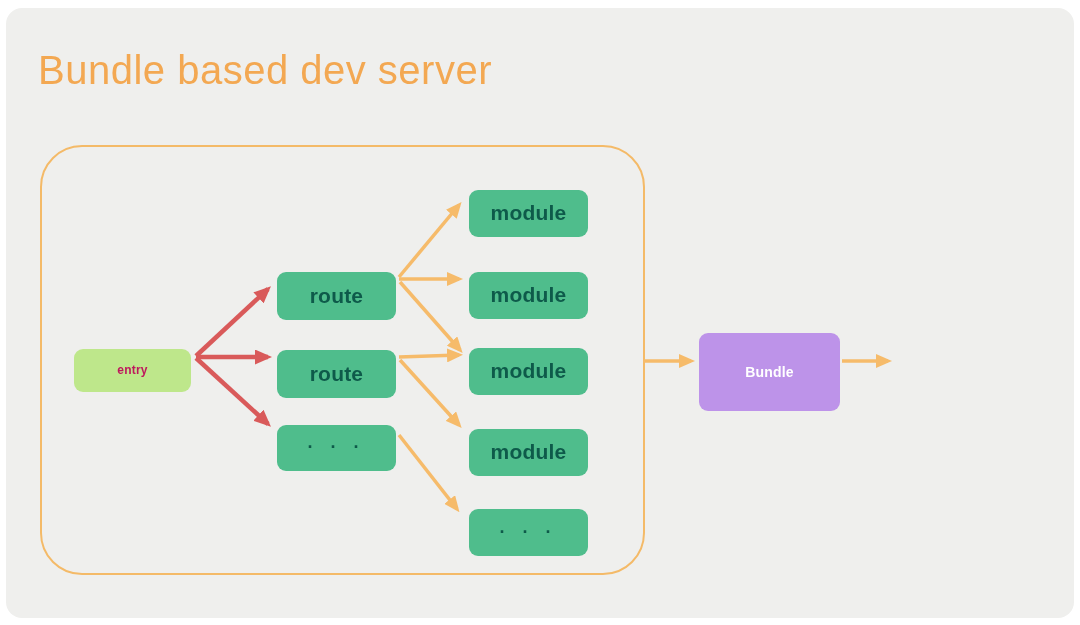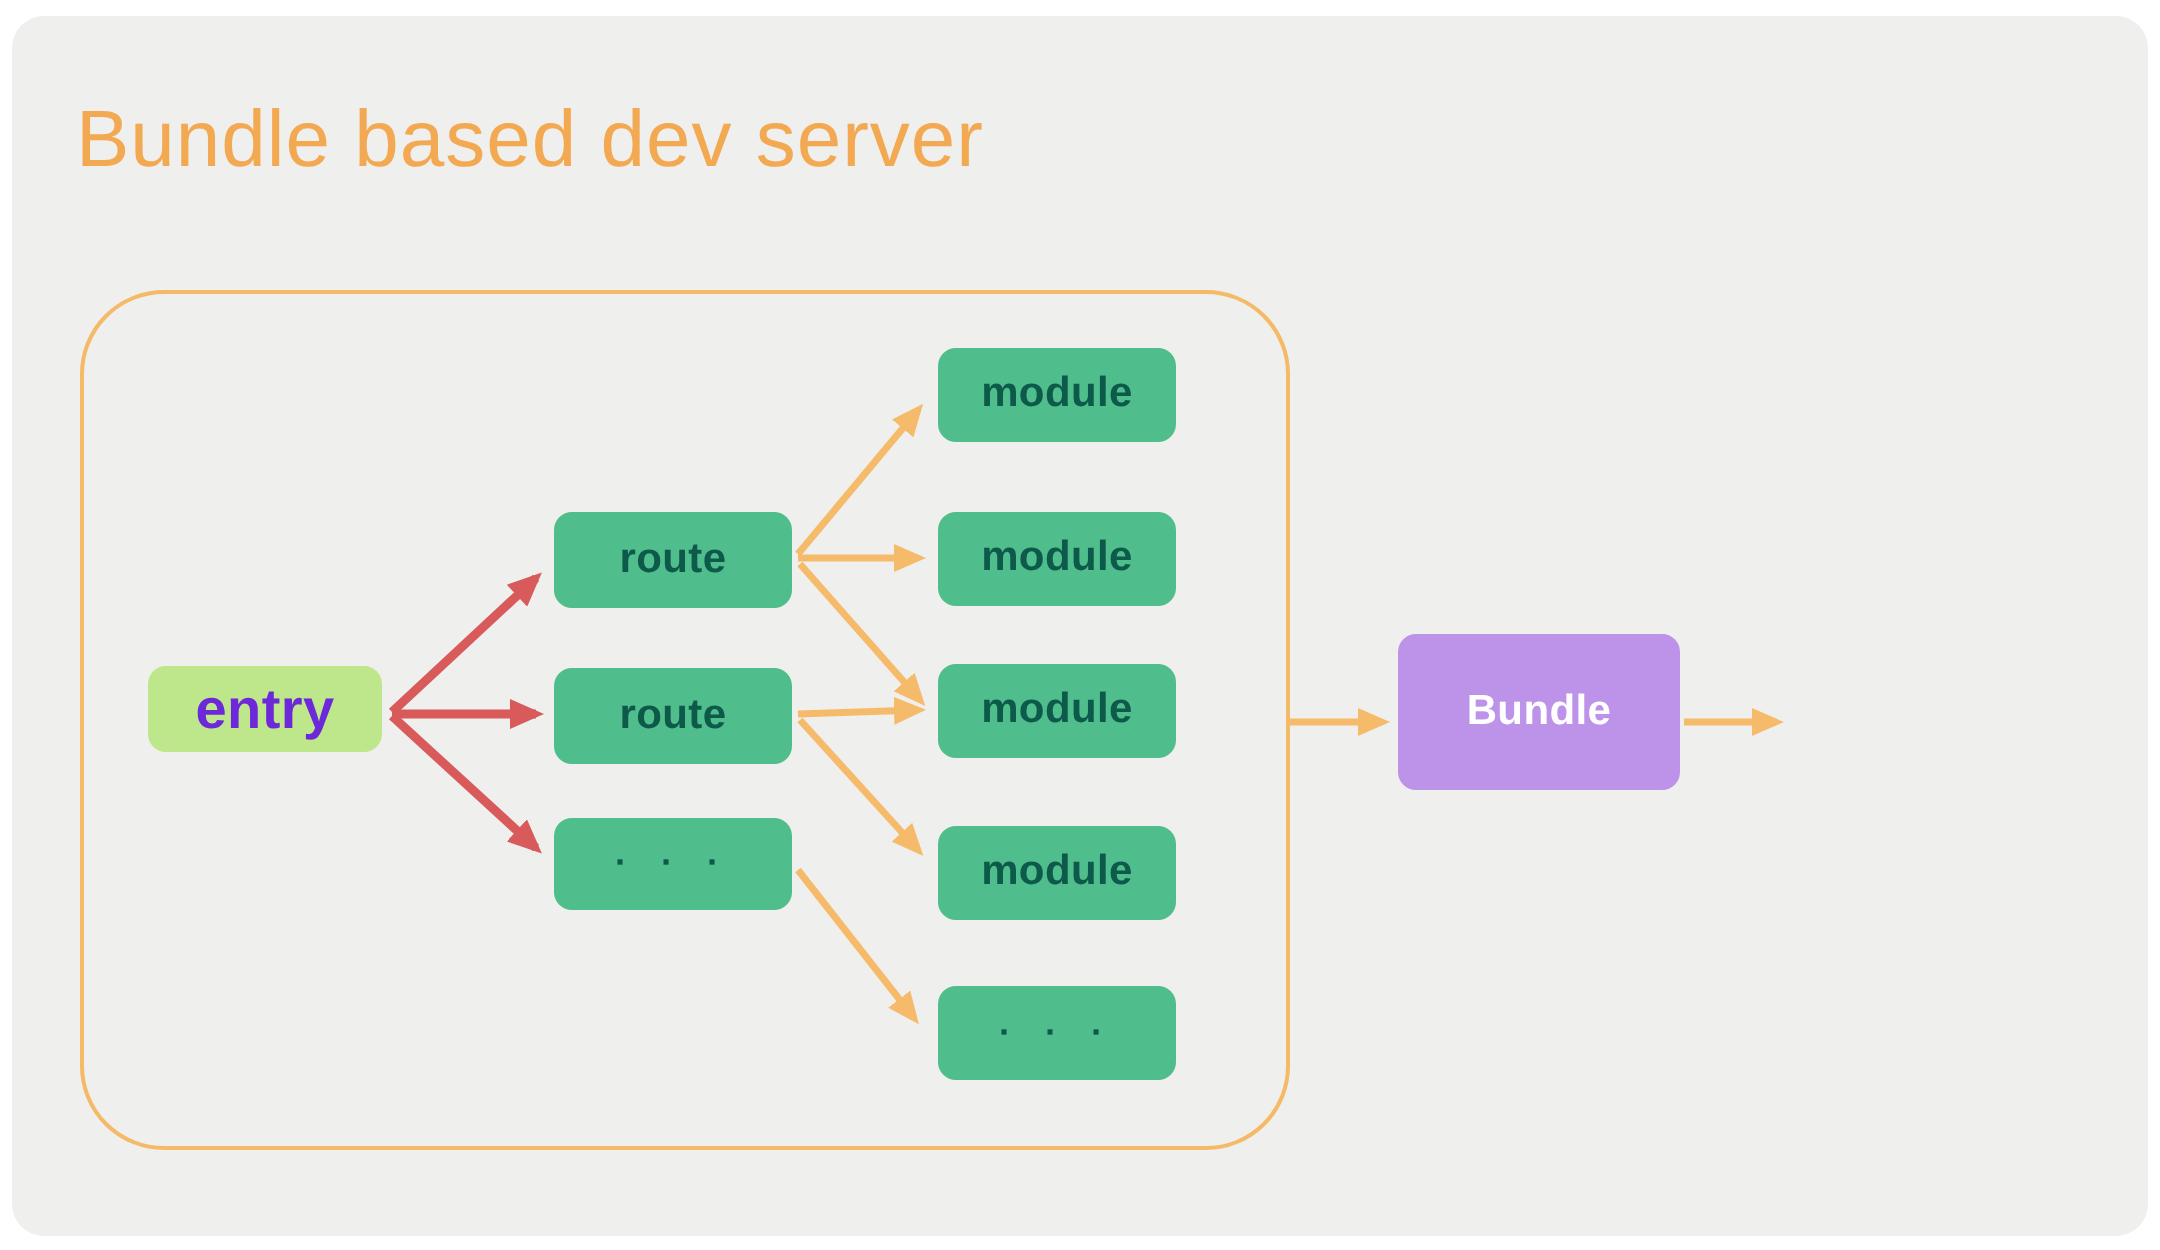--- a/index.html
+++ b/index.html
@@ -40,40 +40,41 @@
     width: 1080px; height: 625px;
   }
   .arrows-layer { pointer-events: none; }
   .node {
     position: absolute;
     display: flex;
     align-items: center;
     justify-content: center;
     border-radius: 9px;
     box-sizing: border-box;
+    margin-top: 16px;
   }
   .node .label {
     font-weight: 700;
     text-align: center;
     white-space: pre-line;
     line-height: 1.18;
     letter-spacing: 0.2px;
   }
   .node .label.dots { letter-spacing: 6px; }
 </style>
 </head>
 <body style="background: rgb(255, 255, 255);">
 
 <div class="app">
   <div class="canvas" style="background: rgb(239, 239, 237);"></div>
   <h1 class="title" style="color: rgb(243, 168, 82);">Bundle based dev server</h1>
   <div class="group-frame" style="left: 40px; top: 145px; width: 601px; height: 426px; border-color: rgb(244, 186, 104);"></div>
   <div class="nodes-layer">
       <div class="node" style="left: 74px; top: 333px; width: 117px; height: 43px; background: rgb(190, 231, 139);">
-        <span class="label" style="color: #6d28d9; font-size: 28px;">entry</span>
+        <span class="label" style="color: #be185d; font-size: 12px;">entry</span>
       </div>
       <div class="node" style="left: 277px; top: 256px; width: 119px; height: 48px; background: rgb(79, 189, 140);">
         <span class="label" style="color: rgb(14, 90, 74); font-size: 21px;">route</span>
       </div>
       <div class="node" style="left: 277px; top: 334px; width: 119px; height: 48px; background: rgb(79, 189, 140);">
         <span class="label" style="color: rgb(14, 90, 74); font-size: 21px;">route</span>
       </div>
       <div class="node" style="left: 277px; top: 409px; width: 119px; height: 46px; background: rgb(79, 189, 140);">
         <span class="label dots" style="color: rgb(14, 90, 74); font-size: 18px;">· · ·</span>
       </div>
@@ -86,21 +87,21 @@
       <div class="node" style="left: 469px; top: 332px; width: 119px; height: 47px; background: rgb(79, 189, 140);">
         <span class="label" style="color: rgb(14, 90, 74); font-size: 21px;">module</span>
       </div>
       <div class="node" style="left: 469px; top: 413px; width: 119px; height: 47px; background: rgb(79, 189, 140);">
         <span class="label" style="color: rgb(14, 90, 74); font-size: 21px;">module</span>
       </div>
       <div class="node" style="left: 469px; top: 493px; width: 119px; height: 47px; background: rgb(79, 189, 140);">
         <span class="label dots" style="color: rgb(14, 90, 74); font-size: 18px;">· · ·</span>
       </div>
       <div class="node" style="left: 699px; top: 317px; width: 141px; height: 78px; background: rgb(189, 147, 233);">
-        <span class="label" style="color: rgb(255, 255, 255); font-size: 21px;">Bundle</span>
+        <span class="label" style="color: rgb(255, 255, 255); font-size: 14px;">Bundle</span>
       </div>
     </div>
   <svg class="arrows-layer" width="1080" height="625" viewBox="0 0 1080 625">
     <defs>
       <marker id="head-red" markerUnits="userSpaceOnUse" markerWidth="17" markerHeight="15" viewBox="0 0 17 15" refX="13" refY="7.5" orient="auto">
         <path d="M0,0 L17,7.5 L0,15 Z" fill="#d95a5a"></path>
       </marker>
       <marker id="head-orange" markerUnits="userSpaceOnUse" markerWidth="16" markerHeight="14" viewBox="0 0 16 14" refX="12" refY="7" orient="auto">
         <path d="M0,0 L16,7 L0,14 Z" fill="#f6bb6a"></path>
       </marker>

